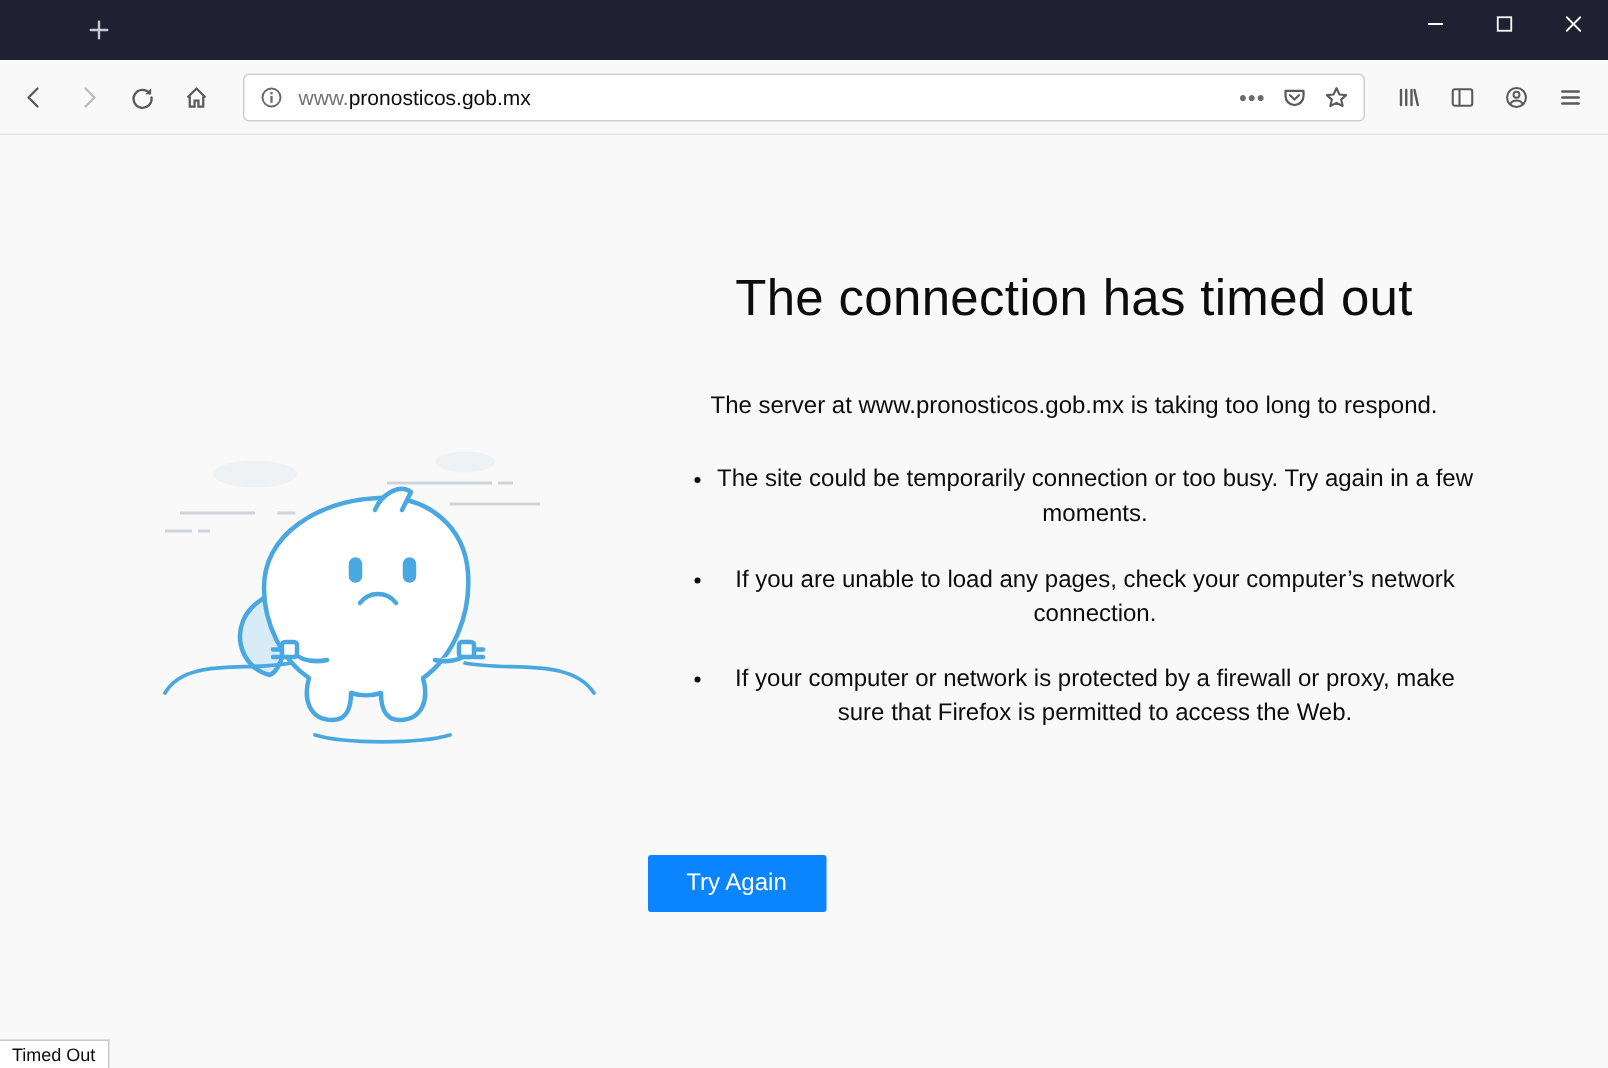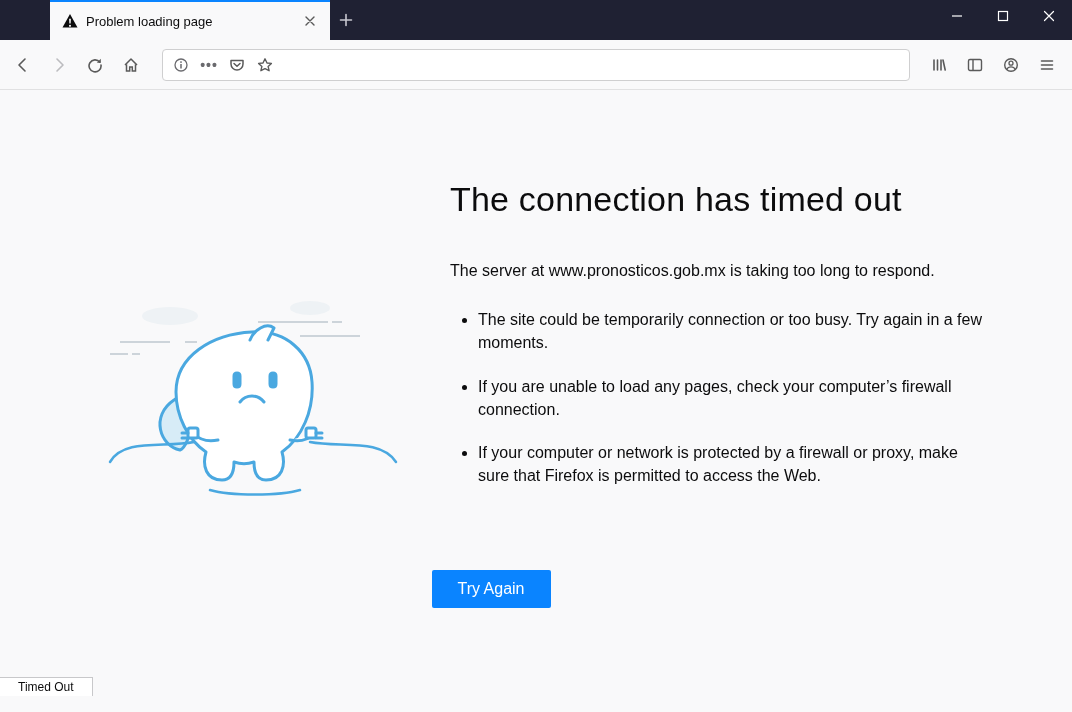--- a/index.html
+++ b/index.html
@@ -36,53 +36,40 @@
   .url .emph { color:#0c0c0d; }
   .urlbar .pa { width:28px; height:28px; display:flex; align-items:center; justify-content:center; color:#5a5a5a; cursor:pointer; }
   .urlbar .pa svg { width:16px; height:16px; }
   .dots { letter-spacing:1px; font-weight:700; font-size:14px; color:#6a6a6e; }
   .right-icons { display:flex; align-items:center; gap:2px; padding-right:2px; }
   
   .content { position:relative; height:calc(712px - 40px - 50px); overflow:hidden; }
   .errorwrap { display:flex; gap:40px; padding:90px 90px 0 90px; }
   .illus { width:320px; display:flex; align-items:center; justify-content:center; padding-top:110px; }
   .illus svg { width:300px; }
-  .text { flex:1; }
+  .text { flex:1;text-align:center; }
   .title { font-size:34px; font-weight:300; letter-spacing:0.2px; margin:0 0 40px 0; color:#0c0c0d; }
   .desc  { font-size:16px; line-height:1.45; margin:16px 0 26px 0; max-width:550px; }
   ul.tips { margin:0; padding:0 0 0 28px; max-width:560px; }
   ul.tips li { font-size:16px; line-height:1.45; margin:0 0 20px 0; }
   .btnrow { display:flex; justify-content:center; padding:40px 90px 0 0; }
   .primary-btn {
     background:#0a84ff; color:#fff; border:none; border-radius:2px; font-size:16px;
     padding:10px 26px; cursor:pointer; font-family:inherit;
   }
   .statusbar {
-    position:absolute; left:0; bottom:16px; background:#fff; border:1px solid #c8c8ca; border-left:none; border-bottom:none;
-    font-size:12px; padding:2px 18px; color:#0c0c0d;
+    position:absolute; left:0; bottom:0; background:#fff; border:1px solid #c8c8ca; border-left:none; border-bottom:none;
+    font-size:12px; padding:2px 8px; color:#0c0c0d;
   }
 </style>
 </head>
 <body>
 
 <div class="titlebar">
   <div class="tabstrip">
-    <div class="tab">
-      <span class="icon">
-        <svg viewBox="0 0 16 16">
-            <path fill="#0c0c0d" d="M8 1 0.5 14.5h15L8 1Zm-.9 4.8h1.8l-.25 4.6H7.35l-.25-4.6Zm.9 8.1a1.05 1.05 0 1 1 0-2.1 1.05 1.05 0 0 1 0 2.1Z"></path>
-          </svg>
-      </span>
-      <span>Problem loading page</span>
-      <span class="close-x">
-        <svg viewBox="0 0 12 12">
-            <path stroke="#5a5a5a" stroke-width="1.4" stroke-linecap="round" d="M2 2 10 10 M10 2 2 10"></path>
-          </svg>
-      </span>
-    </div>
     <div class="newtab">
       <svg viewBox="0 0 14 14">
           <path stroke="#c8c8d0" stroke-width="1.6" stroke-linecap="round" d="M7 1.5v11 M1.5 7h11"></path>
         </svg>
     </div>
   </div>
   <div class="window-controls">
     <div class="winbtn">
       <svg viewBox="0 0 12 12">
           <path stroke="#fff" stroke-width="1.2" d="M1 6h10"></path>
@@ -125,20 +112,23 @@
       </svg>
   </div>
 
   <div class="urlbar">
     <span class="identity">
       <svg viewBox="0 0 14 14">
           <circle cx="7" cy="7" r="6" fill="none" stroke="#6a6a6e" stroke-width="1.3"></circle>
           <rect x="6.25" y="6" width="1.5" height="4.5" fill="#6a6a6e"></rect>
           <rect x="6.25" y="3.3" width="1.5" height="1.6" fill="#6a6a6e"></rect>
         </svg>
+    </span>
+    <span class="url">
+      <span>www.</span><span class="emph">pronosticos.gob.mx</span>
     </span>
     <span class="pa">
         <span class="dots">•••</span>
       </span>
     <span class="pa">
       <svg viewBox="0 0 16 16">
           <path fill="none" stroke="#5a5a5a" stroke-width="1.5" stroke-linejoin="round" d="M2 3.5h12v3.5a6 6 0 0 1-12 0V3.5Z"></path>
           <path fill="none" stroke="#5a5a5a" stroke-width="1.5" stroke-linecap="round" stroke-linejoin="round" d="M5 6.5 8 9.3 11 6.5"></path>
         </svg>
     </span>
@@ -210,21 +200,21 @@
           <path d="M210 152c30 6 70-4 86 20"></path>
           <path d="M110 200c20 6 70 6 90 0"></path>
         </g>
       </svg>
     </div>
     <div class="text">
       <h1 class="title">The connection has timed out</h1>
       <p class="desc">The server at www.pronosticos.gob.mx is taking too long to respond.</p>
       <ul class="tips">
         <li>The site could be temporarily connection or too busy. Try again in a few moments.</li>
-        <li>If you are unable to load any pages, check your computer’s firewall connection.</li>
+        <li>If you are unable to load any pages, check your computer’s network connection.</li>
         <li>If your computer or network is protected by a firewall or proxy, make sure that Firefox is permitted to access the Web.</li>
       </ul>
     </div>
   </div>
   <div class="btnrow">
     <button class="primary-btn">Try Again</button>
   </div>
 
   <div class="statusbar">Timed Out</div>
 </div>

